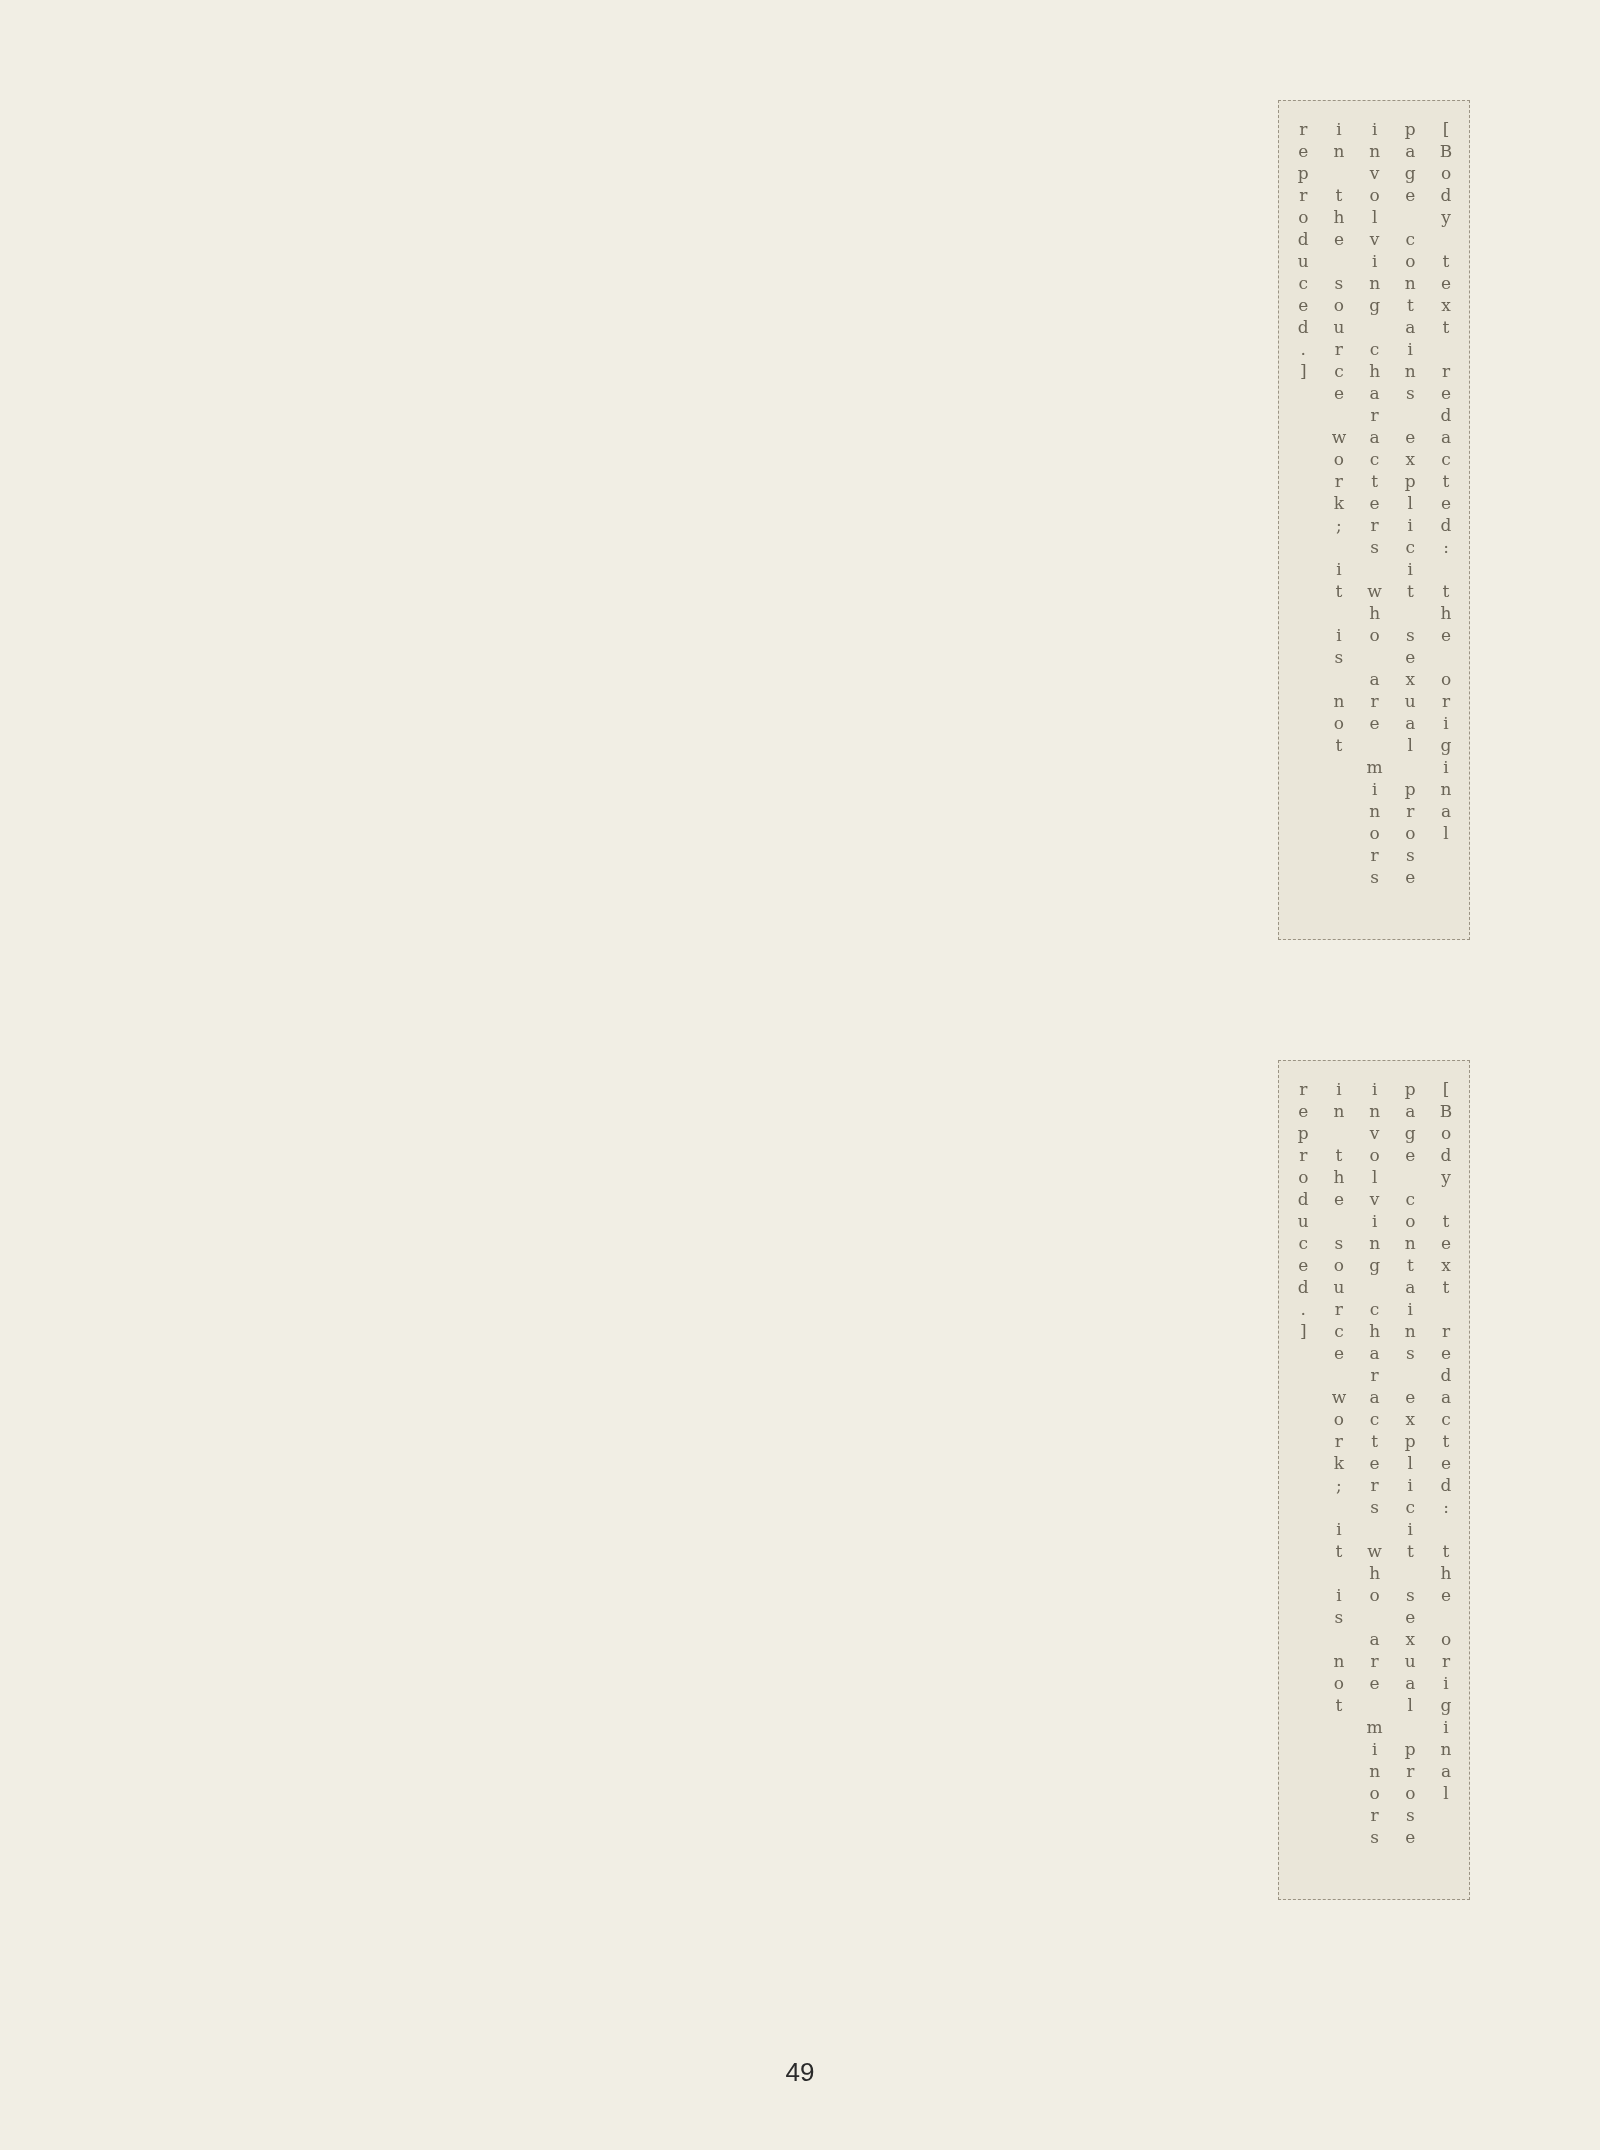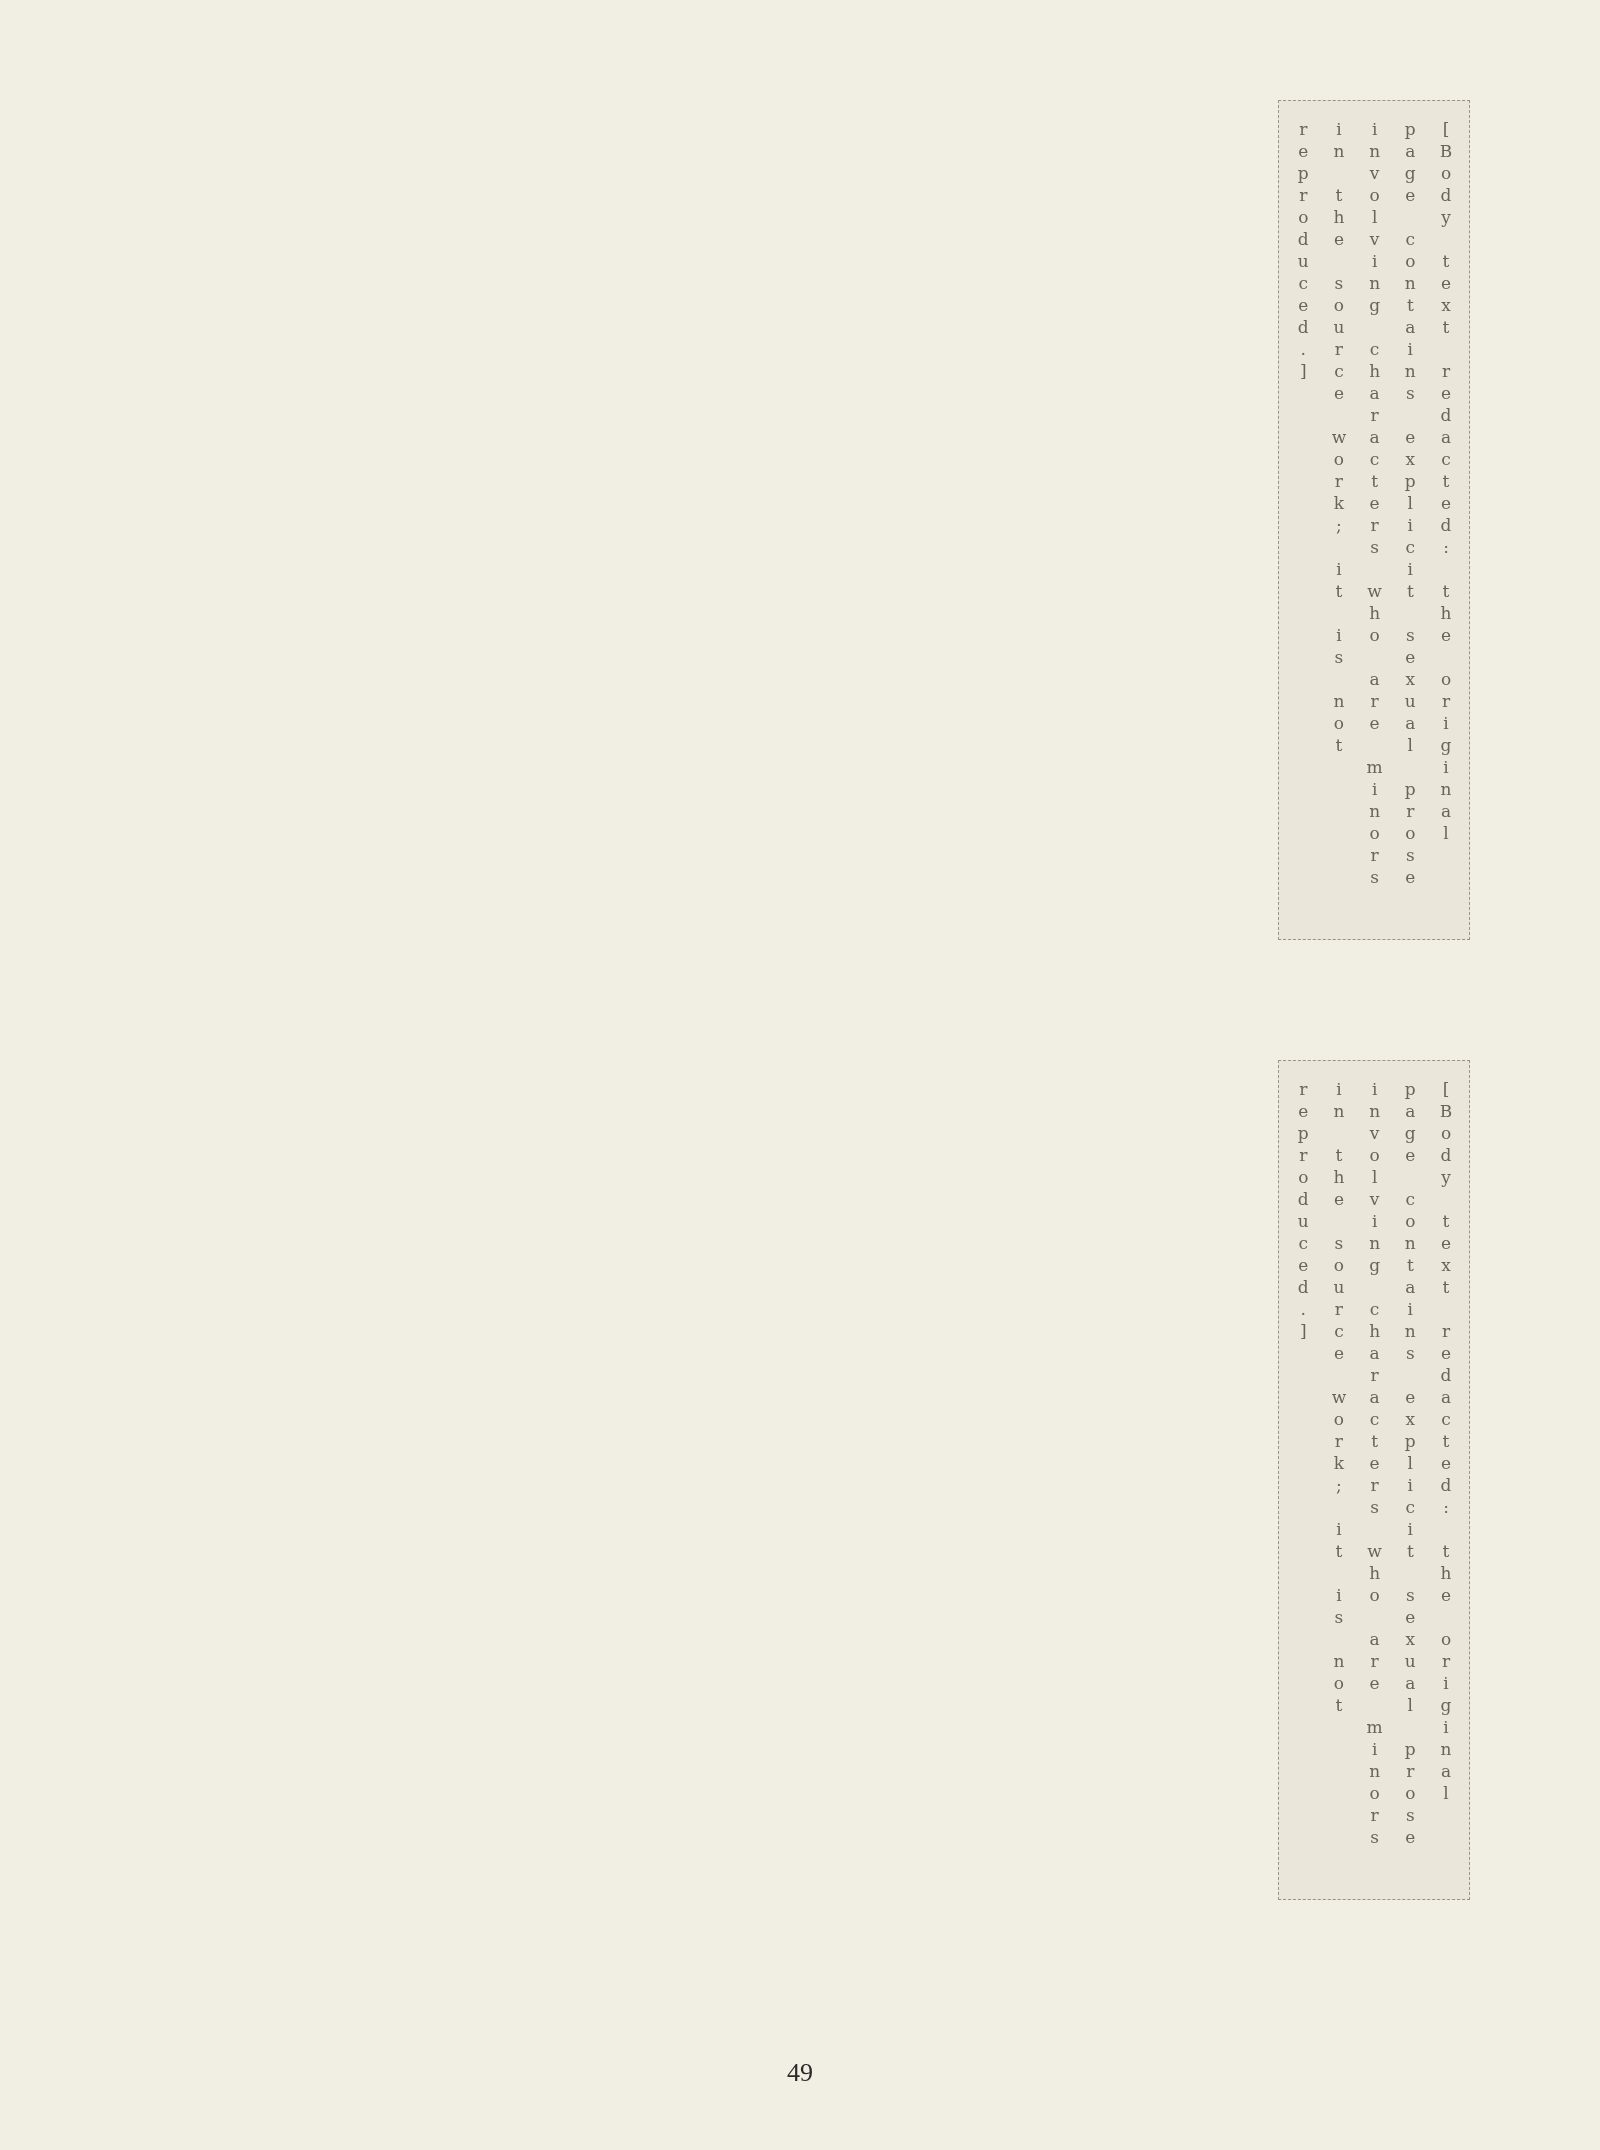--- a/index.html
+++ b/index.html
@@ -34,21 +34,21 @@
     color: #6b6557;
     padding: 18px 6px;
     background: #eae6d9;
   }
   .page-number {
     position: absolute;
     bottom: 62px;
     left: 0;
     width: 100%;
     text-align: center;
-    font-family: Liberation Serif, serif;
+    font-family: Liberation Sans, sans-serif;
     font-size: 26px;
     color: #2a2a2a;
   }
 </style>
 </head>
 <body>
 
 <div class="page">
 
   <div class="text-block block-top">

